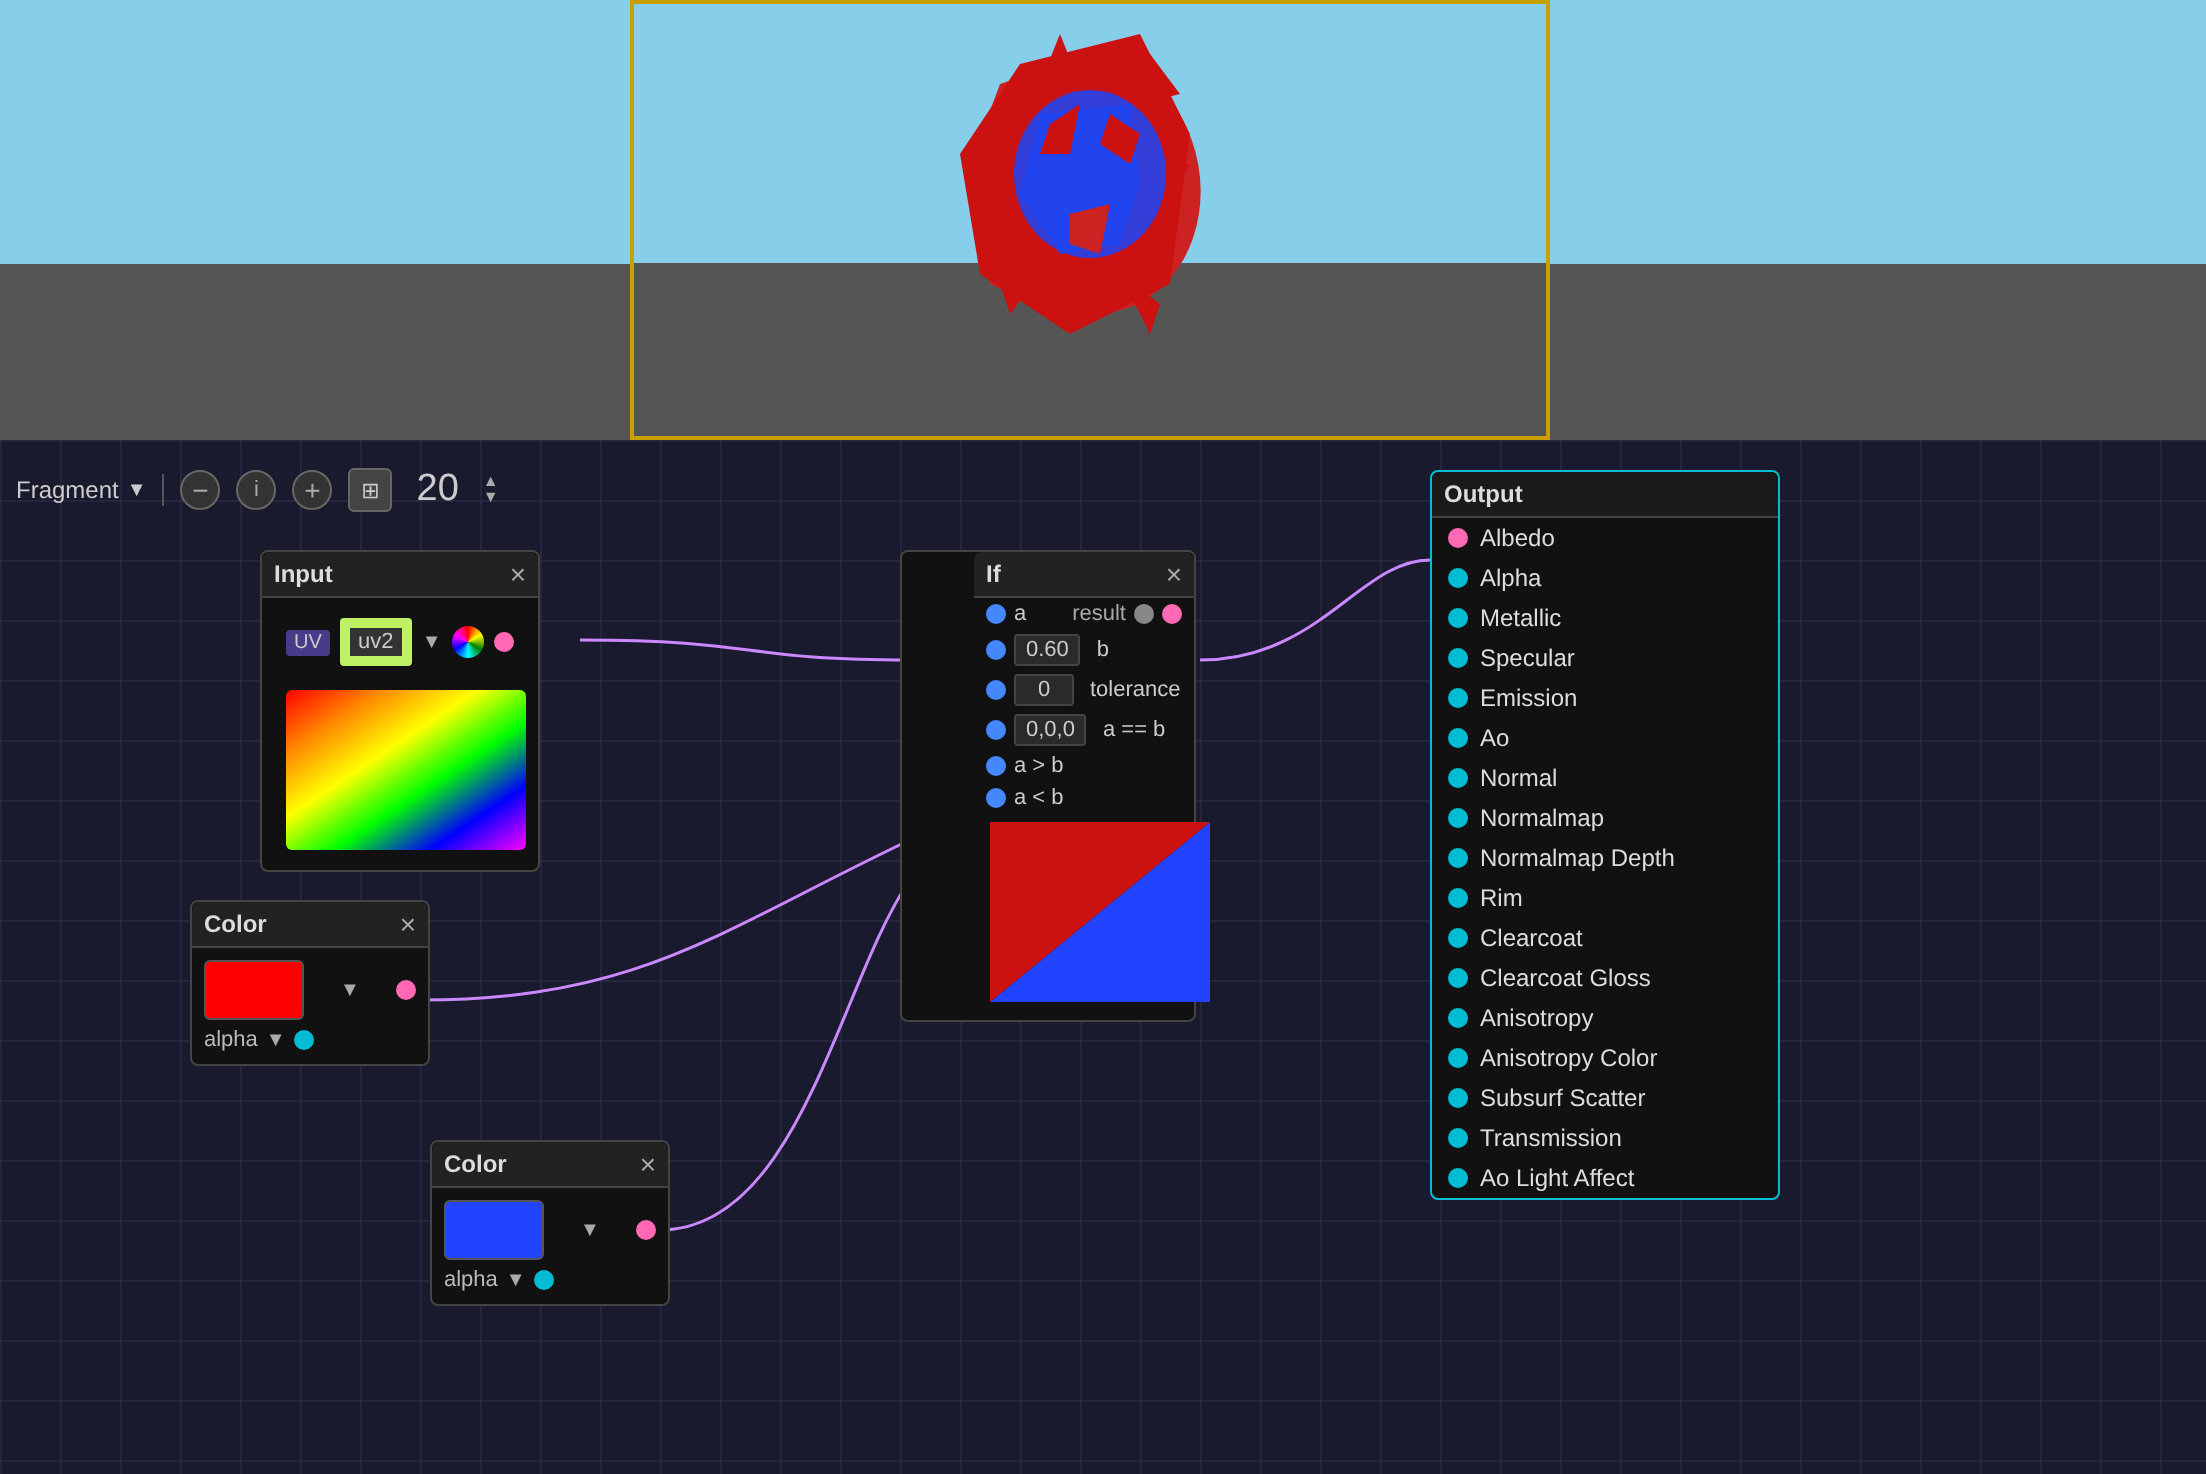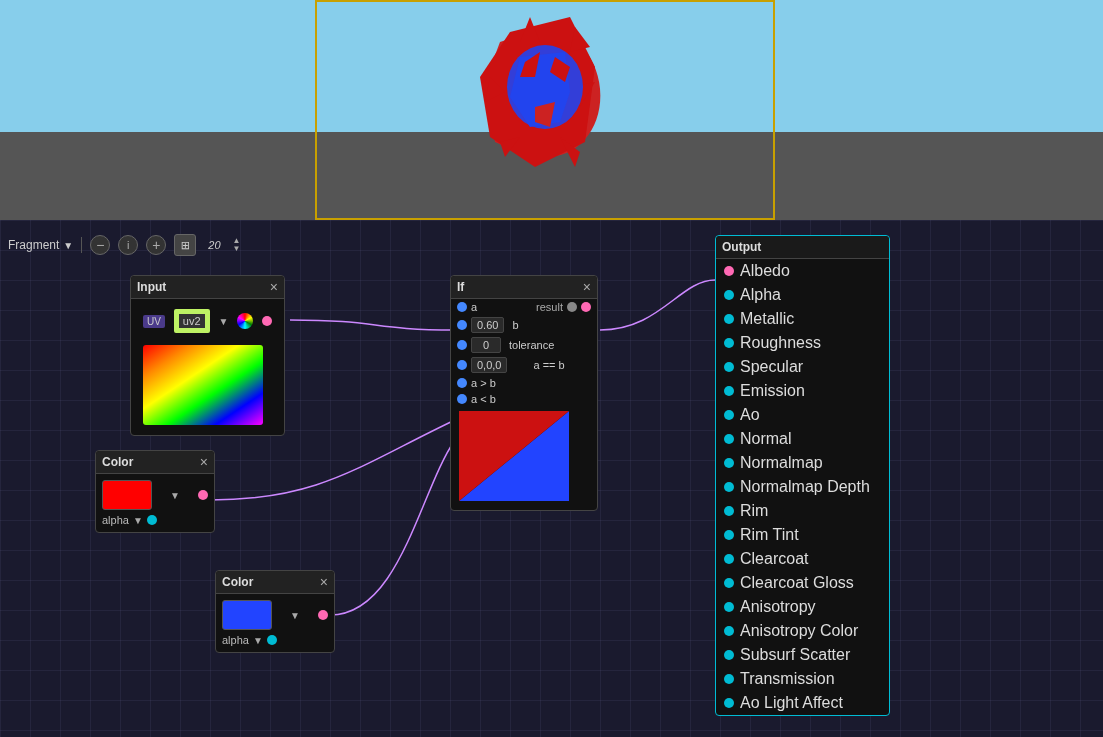--- a/index.html
+++ b/index.html
@@ -107,23 +107,22 @@
       border-radius: 3px;
       display: flex;
       align-items: center;
       justify-content: center;
       cursor: pointer;
       font-size: 11px;
       color: #ccc;
     }
     .toolbar-number {
       color: #ccc;
-      font-size: 11px;
+      font-size: 19px;
       padding: 0 4px;
-      font-style: italic;
     }
     .toolbar-arrows {
       display: flex;
       flex-direction: column;
       cursor: pointer;
     }
     .toolbar-arrows span {
       font-size: 8px;
       line-height: 1;
       color: #aaa;
@@ -155,21 +154,21 @@
       cursor: pointer;
       color: #aaa;
       font-size: 14px;
       line-height: 1;
     }
 
     
     .input-node {
       left: 130px;
       top: 55px;
-      width: 155px;
+      width: 140px;
     }
     .input-node .node-body {
       padding: 6px;
     }
     .input-row {
       display: flex;
       align-items: center;
       gap: 4px;
       margin-bottom: 4px;
     }
@@ -252,20 +251,21 @@
     .alpha-label {
       font-size: 11px;
       color: #bbb;
     }
 
     
     .if-node {
       left: 450px;
       top: 55px;
       width: 148px;
+      padding-left: 36px;
     }
     .if-node-row {
       display: flex;
       align-items: center;
       padding: 2px 6px;
       gap: 4px;
     }
     .if-node-label {
       font-size: 11px;
       color: #ccc;
@@ -292,21 +292,21 @@
     .output-node .node-header {
       background: #1a1a1a;
     }
     .output-row {
       display: flex;
       align-items: center;
       padding: 3px 8px;
       gap: 6px;
     }
     .output-label {
-      font-size: 16px;
+      font-size: 12px;
       color: #ddd;
     }
 
     
     .connections-svg {
       position: absolute;
       top: 0;
       left: 0;
       width: 100%;
       height: 100%;
@@ -462,21 +462,21 @@
 
     <div class="if-node-row">
       <div class="port-dot port-blue"></div>
       <span class="if-node-value">0</span>
       <span class="if-node-label" style="margin-left:4px">tolerance</span>
     </div>
 
     <div class="if-node-row">
       <div class="port-dot port-blue"></div>
       <span class="if-node-value">0,0,0</span>
-      <span class="if-node-label" style="margin-left:22px">a == b</span>
+      <span class="if-node-label" style="margin-left:4px">a == b</span>
     </div>
 
     <div class="if-node-row">
       <div class="port-dot port-blue"></div>
       <span class="if-node-label">a &gt; b</span>
     </div>
 
     <div class="if-node-row">
       <div class="port-dot port-blue"></div>
       <span class="if-node-label">a &lt; b</span>
@@ -504,24 +504,20 @@
         <div class="output-row">
           <div class="port-dot" style="background: rgb(0, 188, 212);"></div>
           <span class="output-label">Alpha</span>
         </div>
         <div class="output-row">
           <div class="port-dot" style="background: rgb(0, 188, 212);"></div>
           <span class="output-label">Metallic</span>
         </div>
         <div class="output-row">
           <div class="port-dot" style="background: rgb(0, 188, 212);"></div>
-          <span class="output-label">Roughness</span>
-        </div>
-        <div class="output-row">
-          <div class="port-dot" style="background: rgb(0, 188, 212);"></div>
           <span class="output-label">Specular</span>
         </div>
         <div class="output-row">
           <div class="port-dot" style="background: rgb(0, 188, 212);"></div>
           <span class="output-label">Emission</span>
         </div>
         <div class="output-row">
           <div class="port-dot" style="background: rgb(0, 188, 212);"></div>
           <span class="output-label">Ao</span>
         </div>
@@ -536,24 +532,20 @@
         <div class="output-row">
           <div class="port-dot" style="background: rgb(0, 188, 212);"></div>
           <span class="output-label">Normalmap Depth</span>
         </div>
         <div class="output-row">
           <div class="port-dot" style="background: rgb(0, 188, 212);"></div>
           <span class="output-label">Rim</span>
         </div>
         <div class="output-row">
           <div class="port-dot" style="background: rgb(0, 188, 212);"></div>
-          <span class="output-label">Rim Tint</span>
-        </div>
-        <div class="output-row">
-          <div class="port-dot" style="background: rgb(0, 188, 212);"></div>
           <span class="output-label">Clearcoat</span>
         </div>
         <div class="output-row">
           <div class="port-dot" style="background: rgb(0, 188, 212);"></div>
           <span class="output-label">Clearcoat Gloss</span>
         </div>
         <div class="output-row">
           <div class="port-dot" style="background: rgb(0, 188, 212);"></div>
           <span class="output-label">Anisotropy</span>
         </div>

